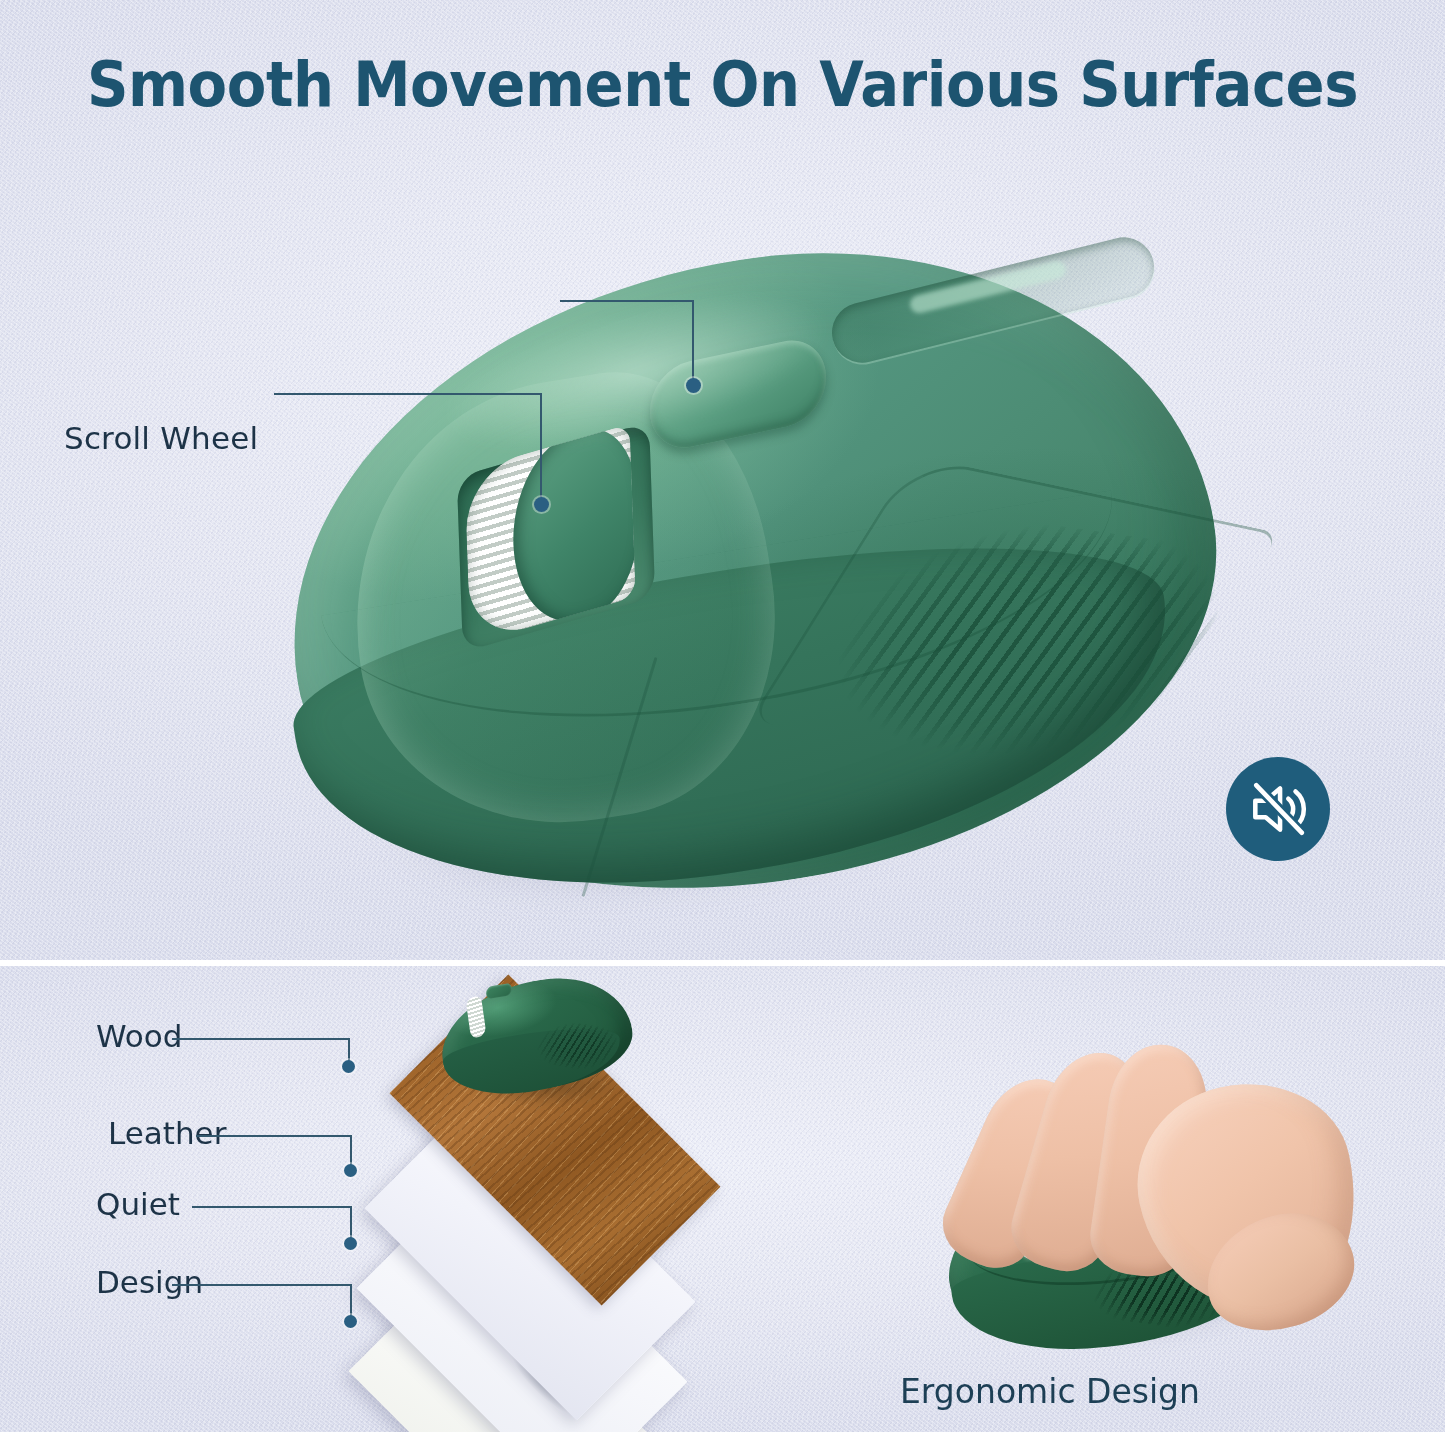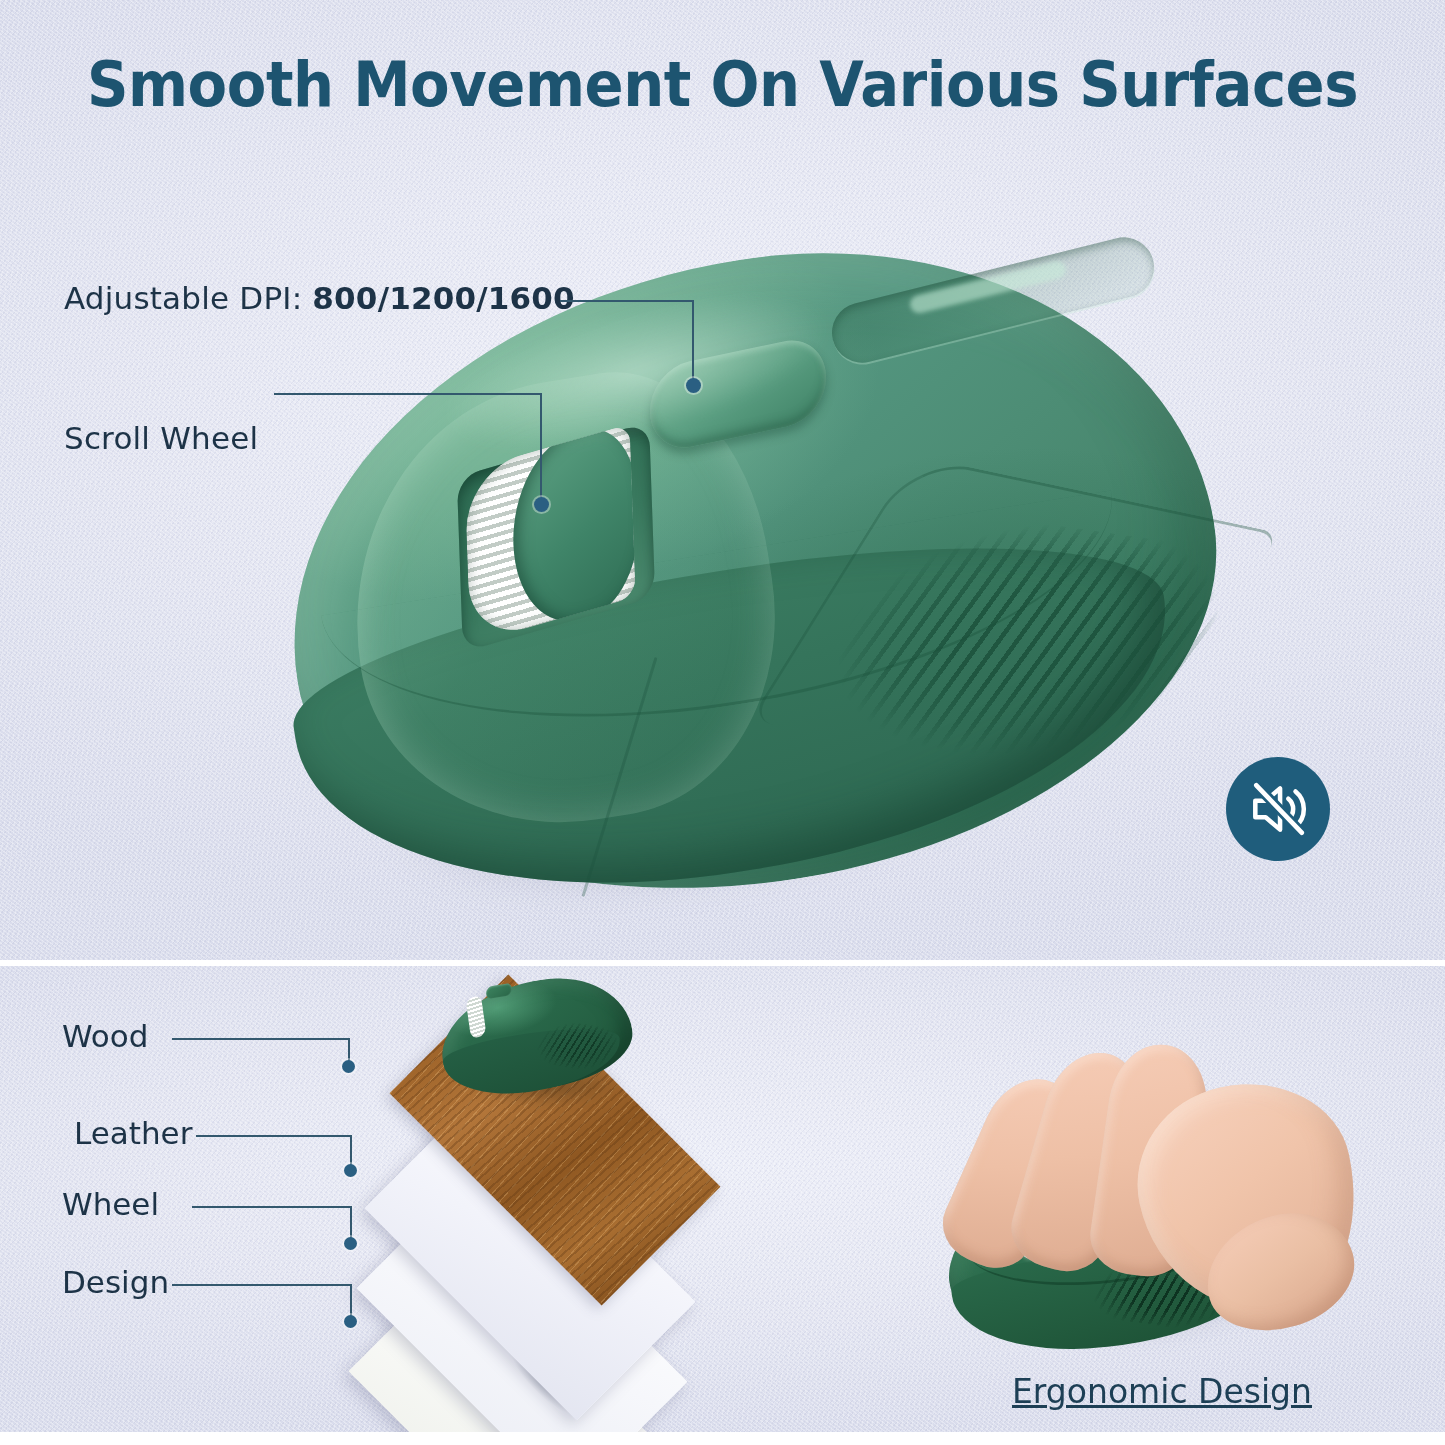--- a/index.html
+++ b/index.html
@@ -71,20 +71,21 @@
     letter-spacing: .2px;
   }
   .callout .strong { font-weight: bold; }
 
   .surf-label {
     position: absolute;
     font-family: "DejaVu Sans", sans-serif;
     font-size: 31px;
     color: #1d3347;
     white-space: nowrap;
+    margin-left: 34px;
   }
 
   
   .lead-h {
     position: absolute;
     height: 2px;
     background: #33586e;
   }
   .lead-v {
     position: absolute;
@@ -441,28 +442,26 @@
   #thumb {
     position:absolute; left: 300px; top: 176px;
     width: 150px; height: 112px;
     border-radius: 54% 46% 50% 50% / 56% 52% 48% 44%;
     background: linear-gradient(160deg, #f6cdb8 0%, #eabfa4 50%, #d9a78c 100%);
     transform: rotate(-16deg);
     box-shadow: inset -6px -8px 16px rgba(170,118,92,.35);
   }
   #ergo-caption {
     position: absolute;
-    left: 922px;
+    left: 900px;
     top: 1372px;
     width: 480px;
-    text-align: center;
     font-family: "DejaVu Sans", sans-serif;
     font-size: 33px;
     color: #1d3f55;
-    text-decoration: underline;
   }
 </style>
 </head>
 <body>
 
 <div id="stage">
 
   <div class="panel-bg" id="panel-top"></div>
   <div class="panel-bg" id="panel-bottom"></div>
   <div class="divider"></div>
@@ -482,23 +481,20 @@
     <div id="wheel-well"></div>
     <div id="wheel">
       <div id="wheel-ridges"></div>
       <div id="wheel-core"></div>
     </div>
     <div id="vent-edge"></div>
     <div id="vents"></div>
     <div id="gloss"></div>
   </div>
 
-  <div class="callout" style="left:64px; top:280px;">
-    <span>Adjustable DPI: </span><span class="strong">800/1200/1600</span>
-  </div>
   <div class="lead-h" style="left:560px; top:300px; width:134px;"></div>
   <div class="lead-v" style="left:692px; top:300px; height:86px;"></div>
   <div class="lead-dot" style="left:686px; top:378px;"></div>
 
   <div class="callout" style="left:64px; top:373px;margin-top:47px;">
     <span>Scroll Wheel</span>
   </div>
   <div class="lead-h" style="left:274px; top:393px; width:268px;"></div>
   <div class="lead-v" style="left:540px; top:393px; height:112px;"></div>
   <div class="lead-dot" style="left:534px; top:497px;"></div>
@@ -538,21 +534,21 @@
   <div class="surf-label" style="left:62px; top:1018px;">Wood</div>
   <div class="lead-h" style="left:172px; top:1038px; width:178px;"></div>
   <div class="lead-v" style="left:348px; top:1038px; height:30px;"></div>
   <div class="lead-dot small" style="left:342px; top:1060px;"></div>
 
   <div class="surf-label" style="left:74px; top:1115px;">Leather</div>
   <div class="lead-h" style="left:196px; top:1135px; width:156px;"></div>
   <div class="lead-v" style="left:350px; top:1135px; height:36px;"></div>
   <div class="lead-dot small" style="left:344px; top:1164px;"></div>
 
-  <div class="surf-label" style="left:62px; top:1186px;">Wheel</div>
+  <div class="surf-label" style="left:62px; top:1186px;">Quiet</div>
   <div class="lead-h" style="left:192px; top:1206px; width:160px;"></div>
   <div class="lead-v" style="left:350px; top:1206px; height:38px;"></div>
   <div class="lead-dot small" style="left:344px; top:1237px;"></div>
 
   <div class="surf-label" style="left:62px; top:1264px;">Design</div>
   <div class="lead-h" style="left:172px; top:1284px; width:180px;"></div>
   <div class="lead-v" style="left:350px; top:1284px; height:38px;"></div>
   <div class="lead-dot small" style="left:344px; top:1315px;"></div>
 
   <div id="hand-scene">

